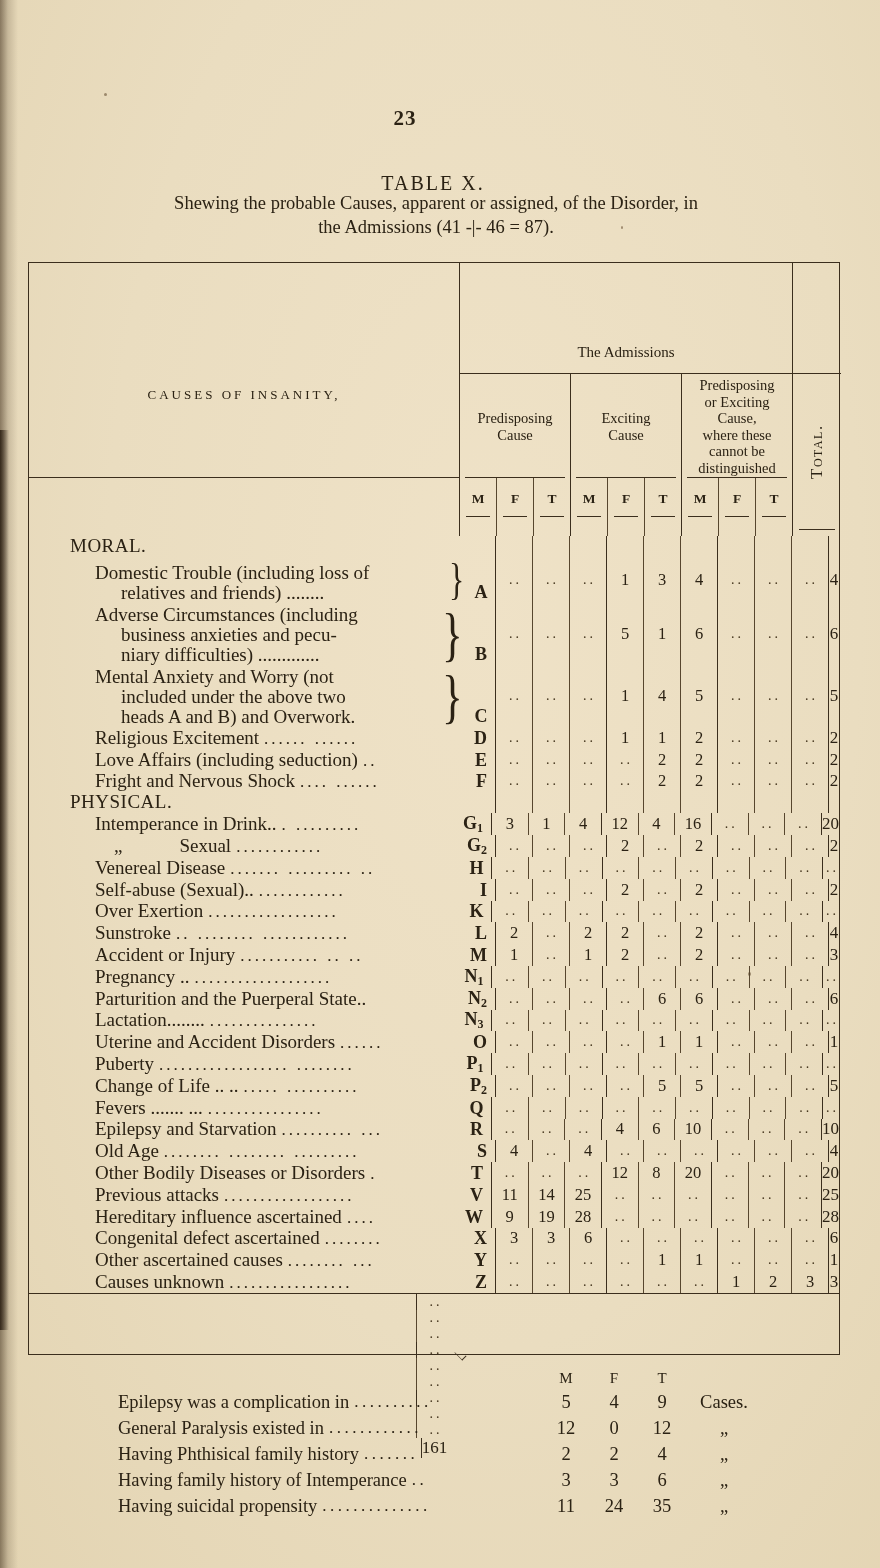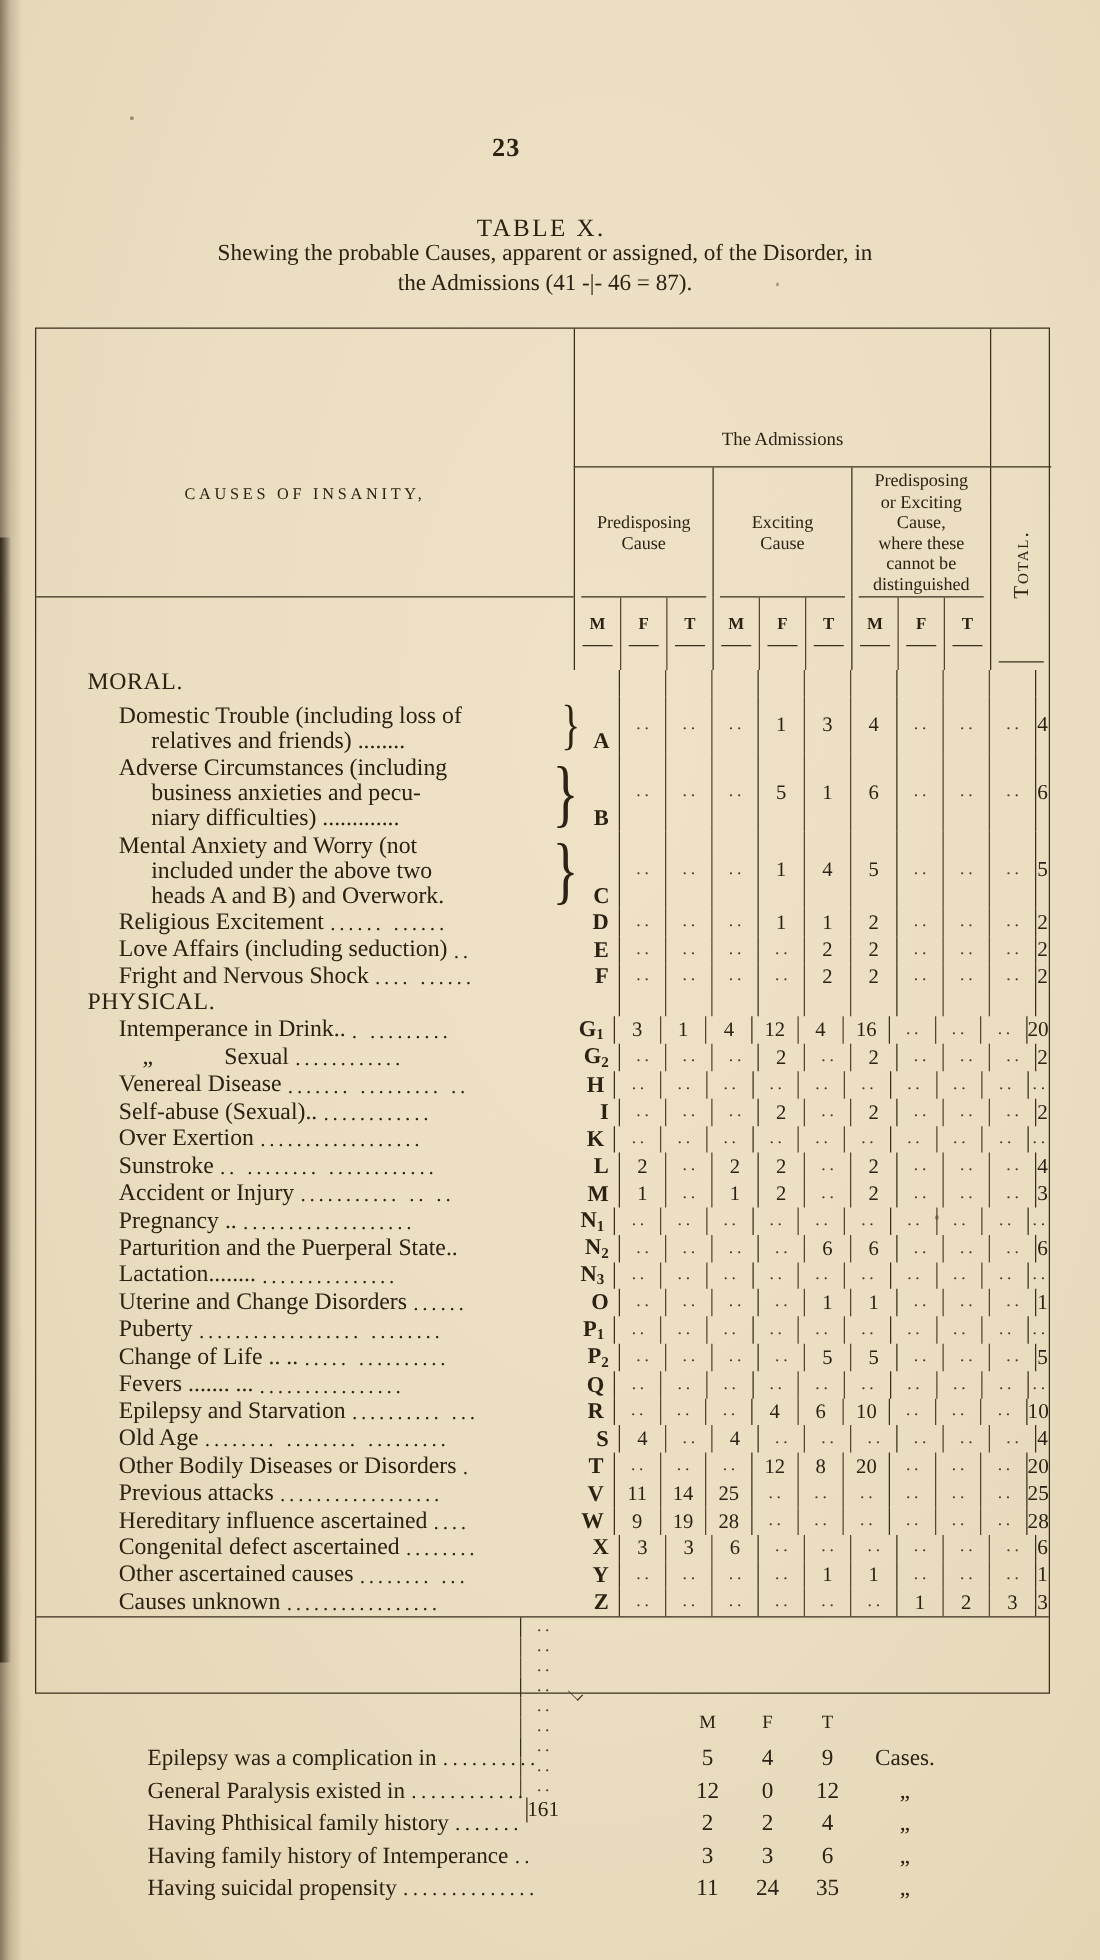--- a/index.html
+++ b/index.html
@@ -95,21 +95,21 @@
   .trow { height:63px; border-top:1.6px solid #3b2e1d; display:flex; align-items:center;flex-direction:column; }
   .t-label { padding-left:132px; font-variant:small-caps; font-size:19px; letter-spacing:1px; }
 
   .brace-notch { position:absolute; left:455px; top:1349px; width:11px; height:11px;
                  border-right:1.5px solid #3b2e1d; border-bottom:1.5px solid #3b2e1d;
                  transform:rotate(45deg) scaleY(0.55); }
 
   
   .footer { position:absolute; left:118px; top:1370px; width:680px; font-size:18.5px; }
   .f-head { display:flex; height:22px; align-items:baseline; }
-  .f-row { display:flex; height:26px; align-items:flex-end; }
+  .f-row { display:flex; height:26px; align-items:flex-start; }
   .f-label { width:424px; display:flex; overflow:hidden; white-space:nowrap; }
   .f-dots { letter-spacing:3.5px; overflow:hidden; margin-left:5px; font-size:17px; }
   .f-num { width:48px; text-align:center; }
   .f-colhead { font-size:15px; }
   .f-suffix { width:76px; text-align:center; }
 </style>
 </head>
 <body>
 
 <div class="page">
@@ -514,21 +514,21 @@
           <div class="c-d maj dotc">..</div>
           <div class="c-d dotc">..</div>
           <div class="c-d dotc">..</div>
           <div class="c-d maj dotc">..</div>
           <div class="c-d dotc">..</div>
           <div class="c-d dotc">..</div>
           <div class="c-total dotc">..</div>
         </div>
         <div class="row r-cause">
           <div class="c-cause">
-            <span class="c-label">Uterine and Change Disorders</span>
+            <span class="c-label">Uterine and Accident Disorders</span>
             <span class="c-dots">......</span>
             <span class="c-letter">O</span>
           </div>
           <div class="c-d maj dotc">..</div>
           <div class="c-d dotc">..</div>
           <div class="c-d dotc">..</div>
           <div class="c-d maj dotc">..</div>
           <div class="c-d">1</div>
           <div class="c-d">1</div>
           <div class="c-d maj dotc">..</div>

